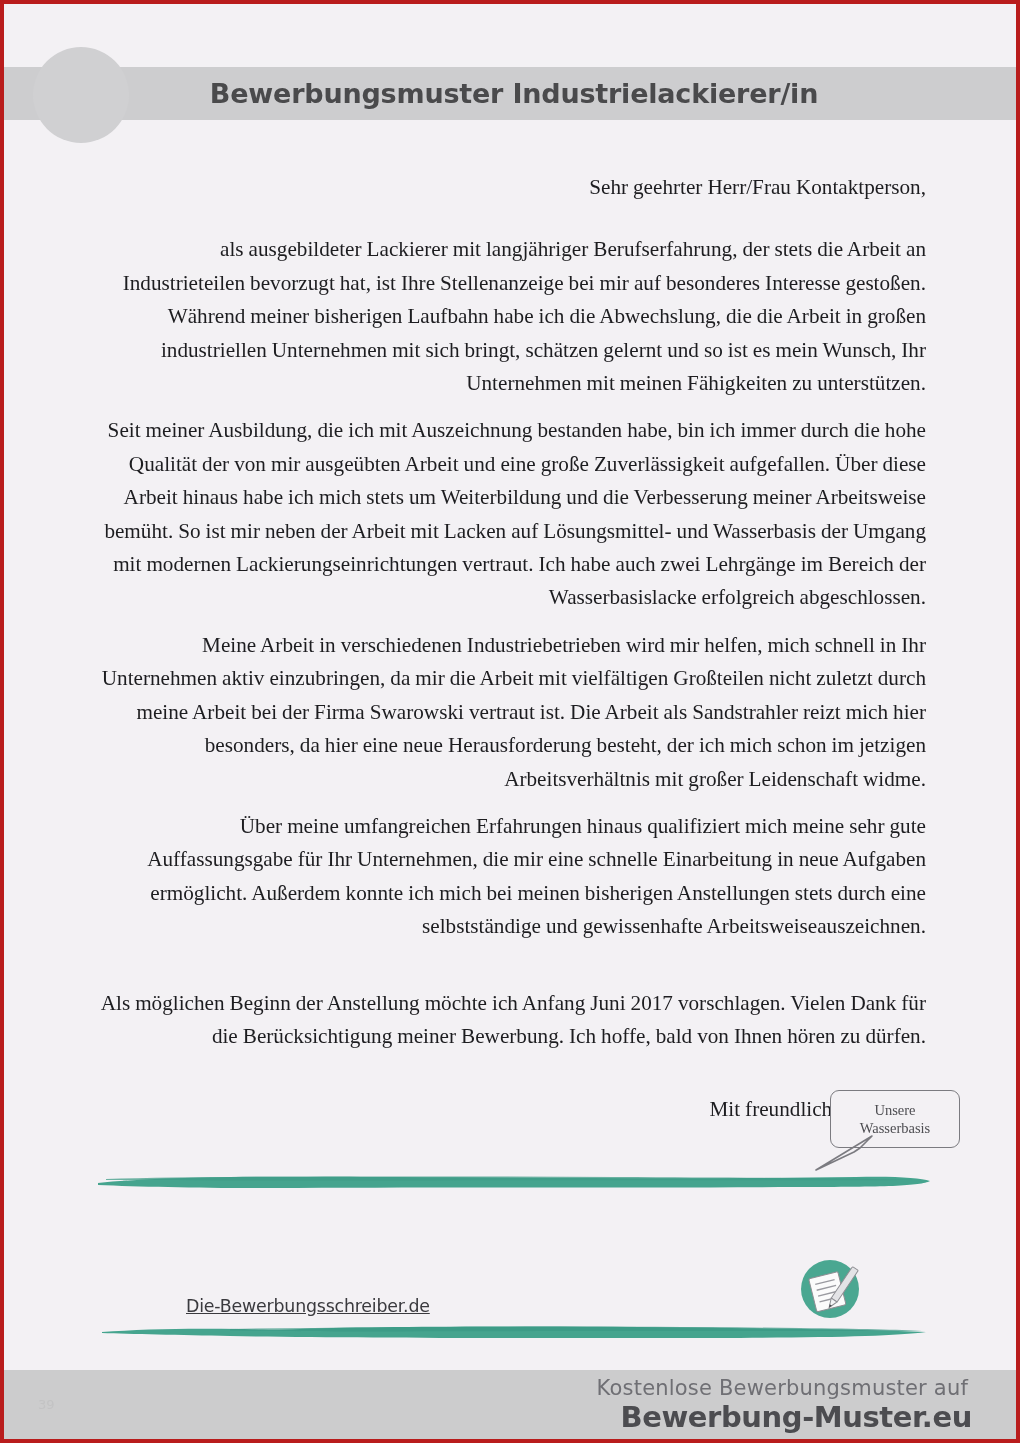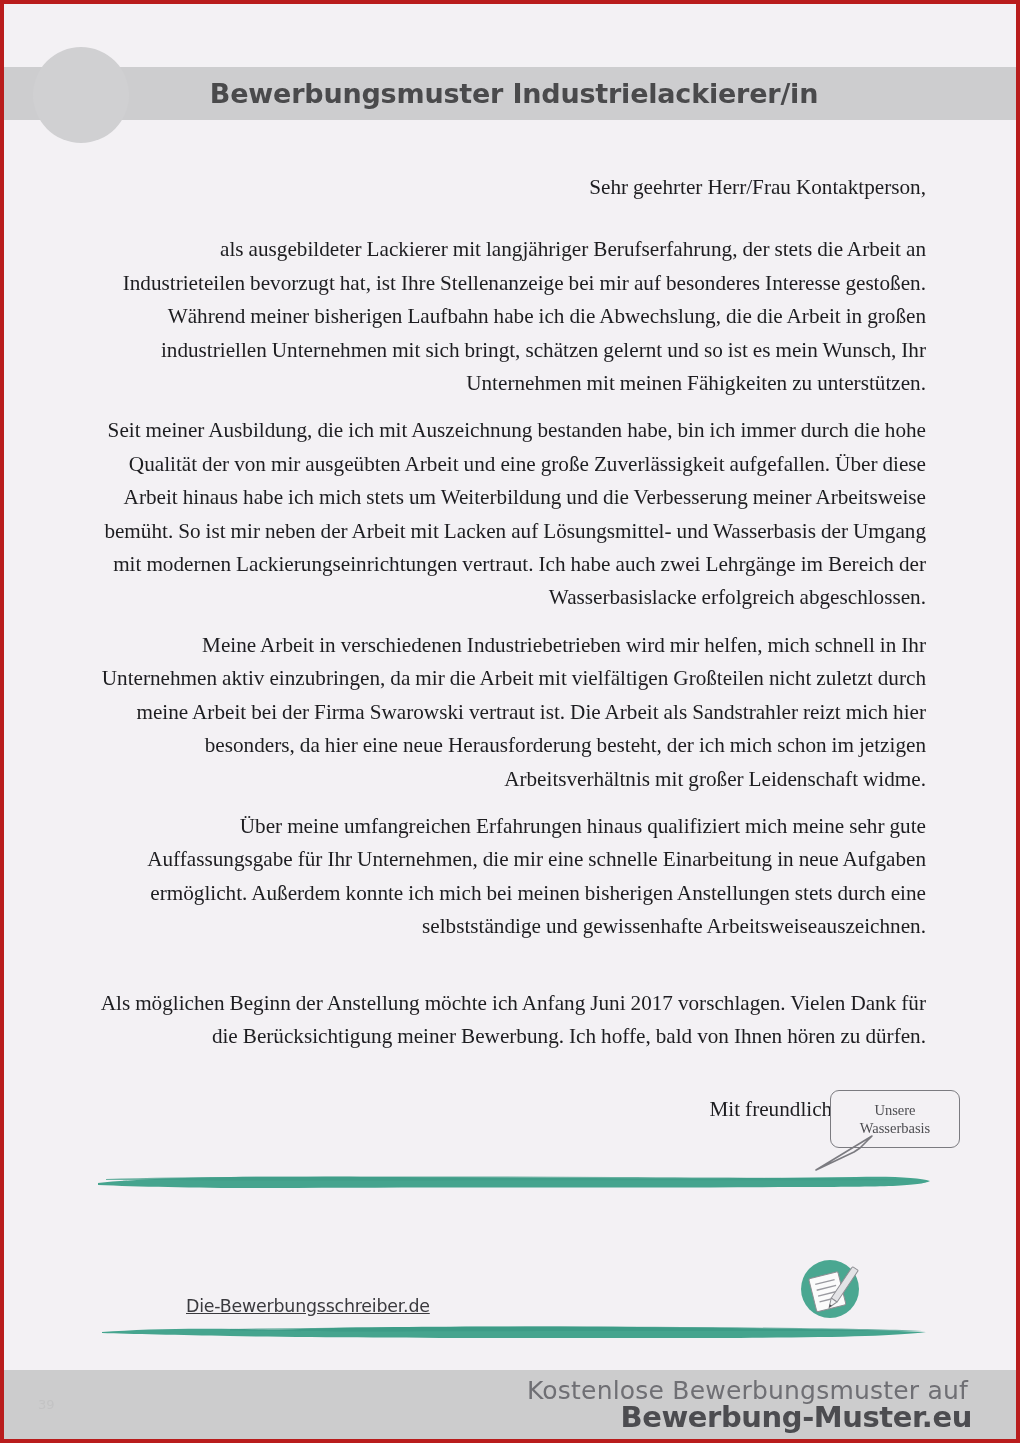--- a/index.html
+++ b/index.html
@@ -179,21 +179,21 @@
     top: 1393px;
     font-family: "DejaVu Sans", sans-serif;
     font-size: 13px;
     color: #c3c3c4;
   }
   #footer-sub {
     position: absolute;
     right: 48px;
     top: 1372px;
     font-family: "DejaVu Sans", sans-serif;
-    font-size: 25px;
+    font-size: 21px;
     color: #6f6f74;
     letter-spacing: 0.2px;
     white-space: nowrap;
   }
   #footer-brand {
     position: absolute;
     right: 44px;
     top: 1396px;
     font-family: "DejaVu Sans", sans-serif;
     font-weight: bold;

